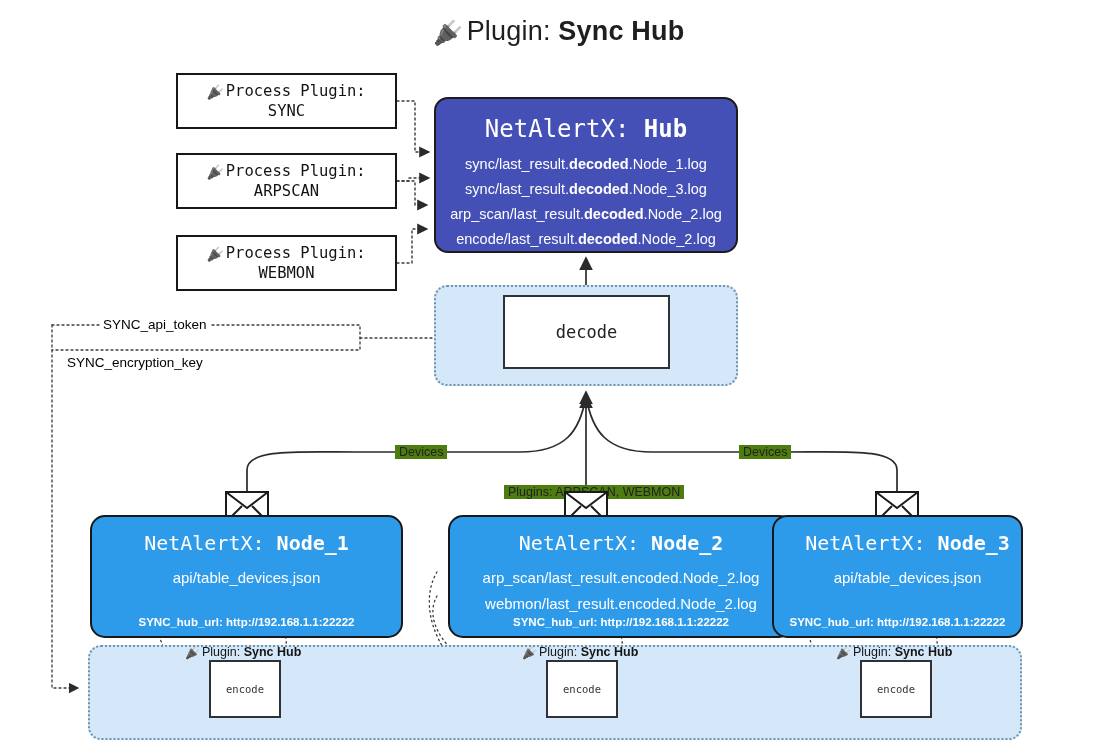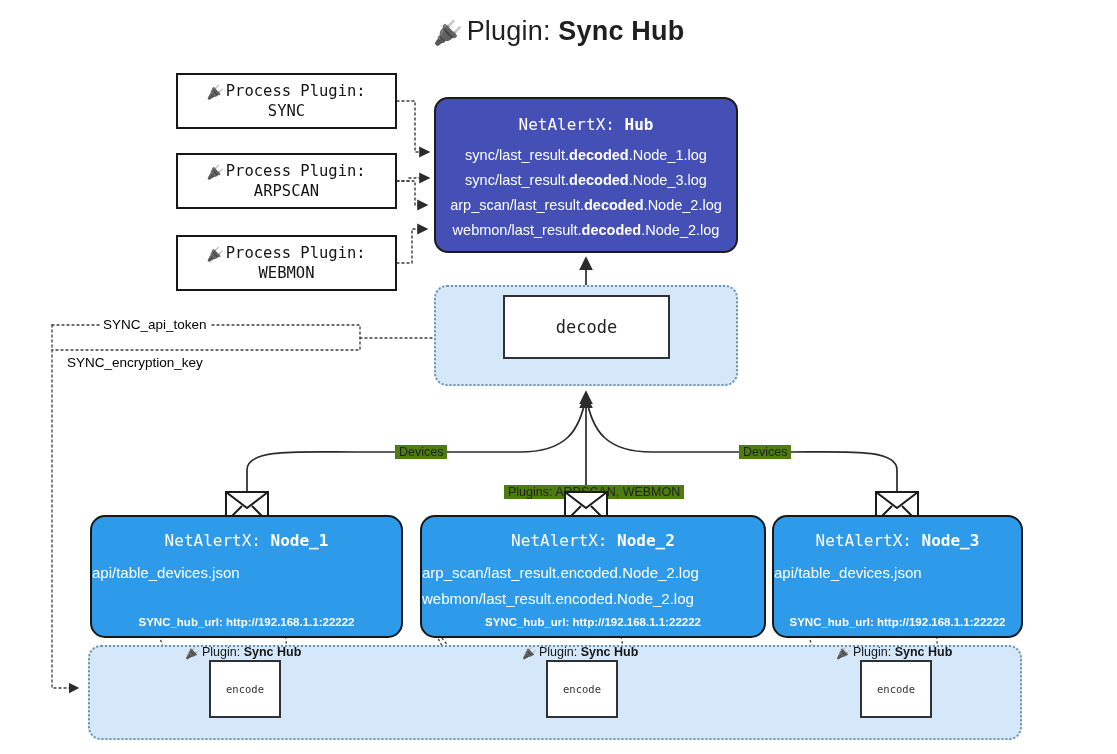--- a/index.html
+++ b/index.html
@@ -83,21 +83,21 @@
     width:304px; height:156px;
     background:#4450b6;
     border:2px solid #1c1c1c;
     border-radius:14px;
     box-sizing:border-box;
     color:#ffffff;
   }
   .hub .hname{
     text-align:center;
     font-family:"DejaVu Sans Mono","Liberation Mono",monospace;
-    font-size:16px;
+    font-size:24px;
     margin-top:16px;
     white-space:nowrap;
   }
   .hub .hname b{font-weight:bold;}
   .hub .loglist{margin-top:9px;}
   .hub .logline{
     font-size:14.5px;
     line-height:25px;
     text-align:center;
     white-space:nowrap;
@@ -111,21 +111,21 @@
     left:434px; top:285px;
     width:304px; height:101px;
     background:#d5e8f9;
     border:2px dotted #6f93ad;
     border-radius:13px;
     box-sizing:border-box;
   }
   .decode-box{
     position:absolute;
     left:503px; top:295px;
-    width:167px; height:64px;
+    width:167px; height:74px;
     background:#ffffff;
     border:2px solid #2e3237;
     box-sizing:border-box;
     display:flex; align-items:center; justify-content:center;
     font-family:"DejaVu Sans Mono","Liberation Mono",monospace;
     font-size:17px;
     color:#222;
   }
 
   
@@ -151,27 +151,28 @@
     position:absolute;
     background:#2e9bea;
     border:2px solid #16181a;
     border-radius:15px;
     box-sizing:border-box;
     color:#ffffff;
   }
   .node .nname{
     text-align:center;
     font-family:"DejaVu Sans Mono","Liberation Mono",monospace;
-    font-size:16px;
+    font-size:20px;
     margin-top:14px;
     white-space:nowrap;
   }
   .node .nname b{font-weight:bold;}
   .node .nlines{margin-top:10px;}
   .node .nline{
+    text-align:center;
     font-size:15px;
     line-height:26px;
     white-space:nowrap;
   }
   .node .nfoot{
     position:absolute;
     left:0; bottom:8px; width:100%;
     text-align:center;
     font-size:11.5px;
     font-weight:bold;
@@ -299,21 +300,21 @@
     <div class="l2">WEBMON</div>
   </div>
 
 
   <div class="hub">
     <div class="hname"><span>NetAlertX: </span><b>Hub</b></div>
     <div class="loglist">
       <div class="logline"><span>sync/last_result.</span><b>decoded</b><span>.Node_1.log</span></div>
       <div class="logline"><span>sync/last_result.</span><b>decoded</b><span>.Node_3.log</span></div>
       <div class="logline"><span>arp_scan/last_result.</span><b>decoded</b><span>.Node_2.log</span></div>
-      <div class="logline"><span>webmon/last_result.</span><b>decoded</b><span>.Node_2.log</span></div>
+      <div class="logline"><span>encode/last_result.</span><b>decoded</b><span>.Node_2.log</span></div>
     </div>
   </div>
 
   <div class="decode-wrap"></div>
   <div class="decode-box">decode</div>
 
   <div class="keylabel" style="left:100px;top:317px;">SYNC_api_token</div>
   <div class="keylabel" style="left:64px;top:355px;">SYNC_encryption_key</div>
 
   <div class="elabel" style="left:395px;top:445px;">Devices</div>
@@ -337,30 +338,30 @@
   </svg>
 
   <div class="node" style="left:90px;top:515px;width:313px;height:123px;">
     <div class="nname"><span>NetAlertX: </span><b>Node_1</b></div>
     <div class="nlines">
       <div class="nline">api/table_devices.json</div>
     </div>
     <div class="nfoot">SYNC_hub_url: http://192.168.1.1:22222</div>
   </div>
 
-  <div class="node" style="left:420px;top:515px;width:346px;height:123px;">
+  <div class="node" style="left:448px;top:515px;width:346px;height:123px;">
     <div class="nname"><span>NetAlertX: </span><b>Node_2</b></div>
     <div class="nlines">
       <div class="nline">arp_scan/last_result.encoded.Node_2.log</div>
       <div class="nline">webmon/last_result.encoded.Node_2.log</div>
     </div>
     <div class="nfoot">SYNC_hub_url: http://192.168.1.1:22222</div>
   </div>
 
-  <div class="node" style="left:772px;top:515px;width:251px;height:123px;">
+  <div class="node" style="left:772px;top:515px;width:251px;height:123px;padding-left:20px;">
     <div class="nname"><span>NetAlertX: </span><b>Node_3</b></div>
     <div class="nlines">
       <div class="nline">api/table_devices.json</div>
     </div>
     <div class="nfoot">SYNC_hub_url: http://192.168.1.1:22222</div>
   </div>
 
   <div class="enc-wrap"></div>
 
   <div class="enc-cap" style="left:185px;top:645px;"><span class="plug">🔌</span><span>Plugin: </span><b>Sync Hub</b></div>

